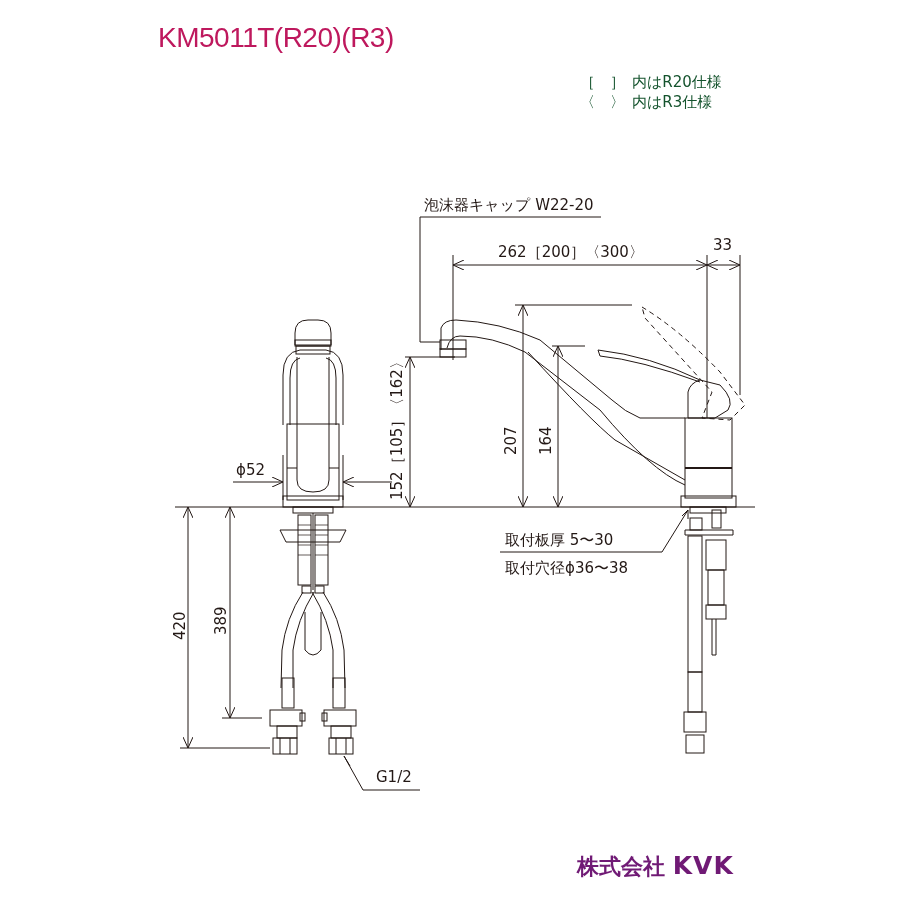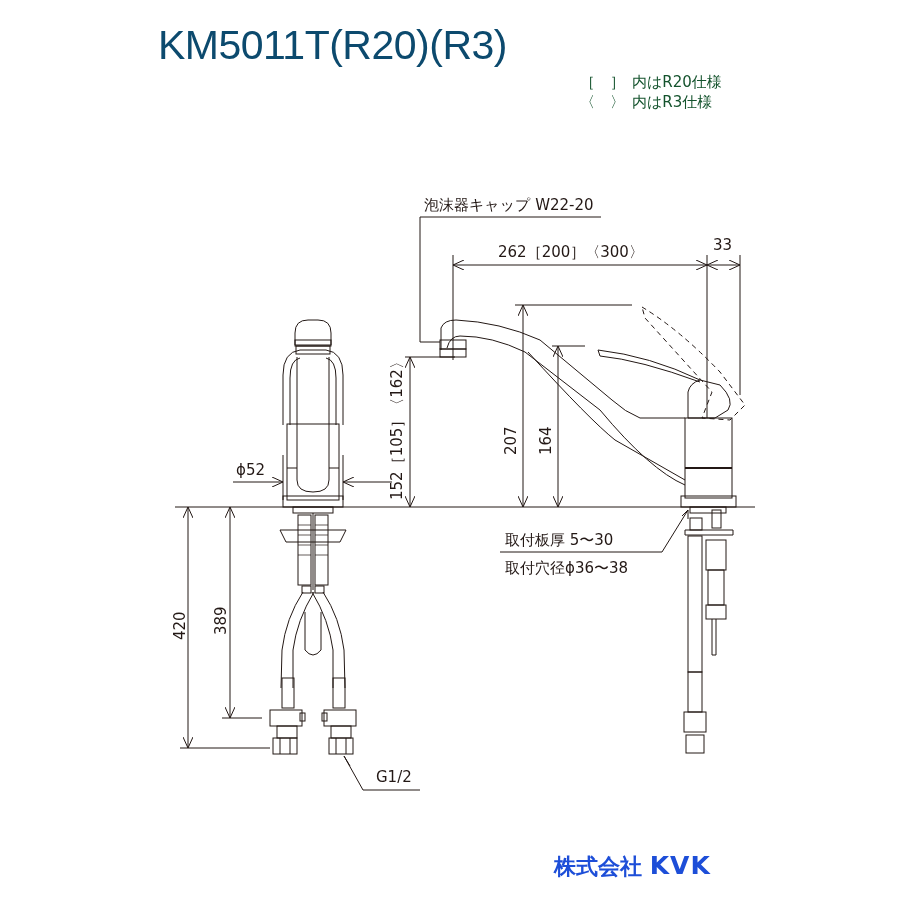--- a/index.html
+++ b/index.html
@@ -1,21 +1,21 @@
 <!DOCTYPE html>
 <html><head>
 <meta charset="utf-8">
 <style>
   html,body{margin:0;padding:0;background:#ffffff;}
   body{width:900px;height:900px;position:relative;overflow:hidden;font-family:"DejaVu Sans","Liberation Sans",sans-serif;color:#231815;}
-  .title{position:absolute;left:158px;top:22px;font-size:41px;font-family:"Liberation Sans","DejaVu Sans",sans-serif;letter-spacing:-0.5px;color:#0c4a6e;}
+  .title{position:absolute;left:158px;top:22px;font-size:28px;font-family:"Liberation Sans","DejaVu Sans",sans-serif;letter-spacing:-0.5px;color:#be185d;}
   .legend{position:absolute;left:580px;top:72px;font-size:15px;line-height:20px;color:#14532d;}
   .legend div{white-space:nowrap;}
   .legend .sym{display:inline-block;width:52px;}
-  .brand{position:absolute;left:554px;top:851px;font-size:22px;font-weight:bold;color:#1d4ed8;white-space:nowrap;}
+  .brand{position:absolute;left:577px;top:851px;font-size:22px;font-weight:bold;color:#701a75;white-space:nowrap;}
   .brand .kvk{font-family:"DejaVu Sans",sans-serif;font-weight:900;font-size:25px;letter-spacing:1px;}
   svg{position:absolute;left:0;top:0;}
   svg text{font-family:"DejaVu Sans","Liberation Sans",sans-serif;fill:#231815;}
 </style>
 </head>
 <body>
 
 <div class="title">KM5011T(R20)(R3)</div>
 
 <div class="legend">

